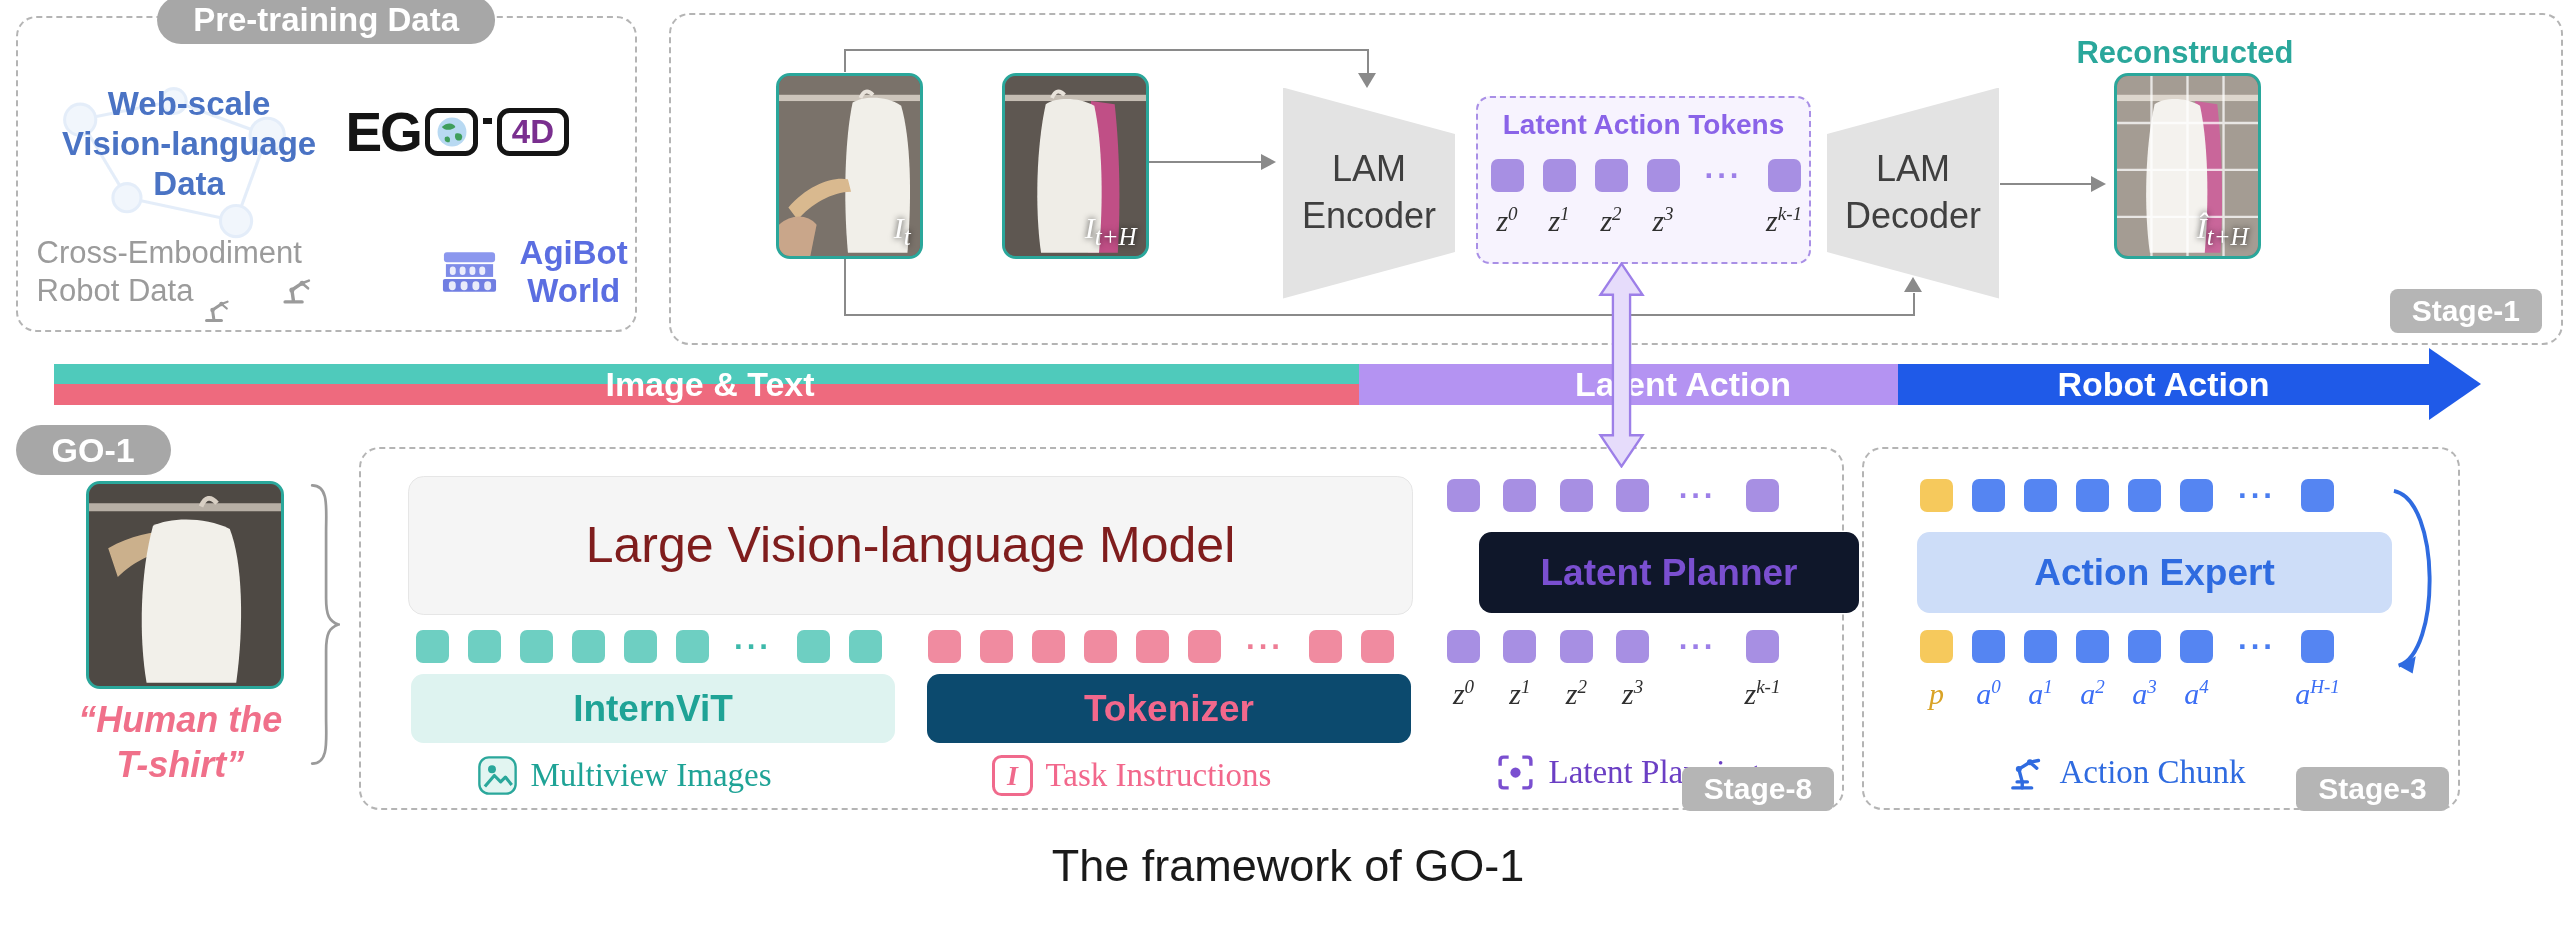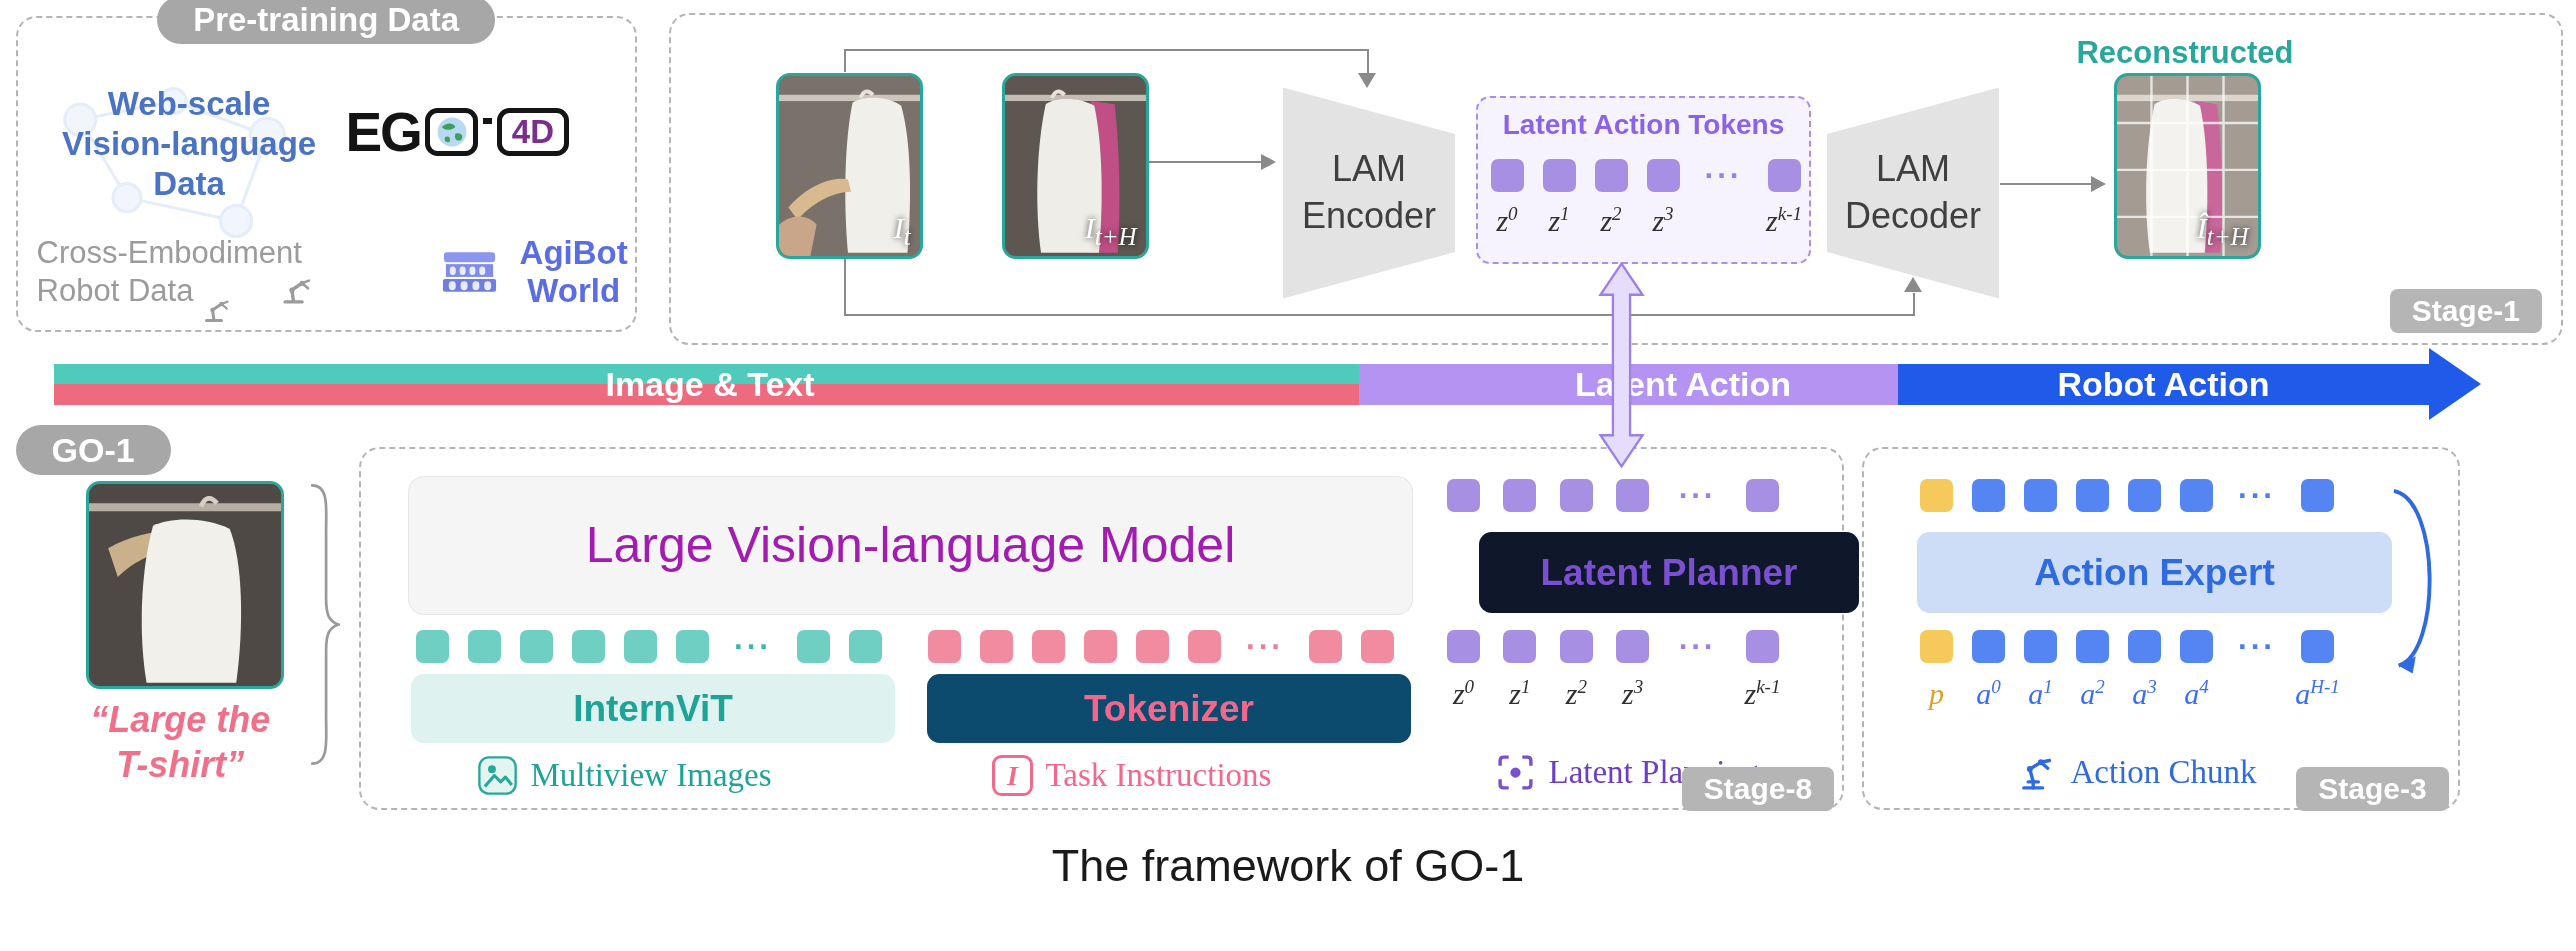--- a/index.html
+++ b/index.html
@@ -41,21 +41,21 @@
   .ah-up{border-left:9.4px solid transparent;border-right:9.4px solid transparent;border-bottom:15.6px solid #8a8a8a;}
   
   .latbox{position:absolute;left:805px;top:81px;width:331px;height:164px;border:2.3px dashed #a98fe6;border-radius:14px;background:#f7f3fe;}
   .latbox-title{position:absolute;left:0;top:11px;width:100%;text-align:center;font-size:28px;font-weight:bold;color:#8a63e8;}
   
   .flowbar{position:absolute;left:47px;top:364px;width:2432px;height:41px;z-index:1;}
   .seg{position:absolute;top:0;height:41px;}
   .seg-label{position:absolute;left:0;top:0;width:100%;height:41px;display:flex;align-items:center;justify-content:center;color:#fff;font-weight:bold;font-size:34px;}
   .half{position:absolute;left:0;width:100%;height:20.3px;}
   
-  .lvm{position:absolute;left:47px;top:26.6px;width:1003px;height:137px;background:#f5f5f5;border:1.6px solid #e6e6e6;border-radius:15.6px;display:flex;align-items:center;justify-content:center;font-size:50px;color:#a21caf;}
+  .lvm{position:absolute;left:47px;top:26.6px;width:1003px;height:137px;background:#f5f5f5;border:1.6px solid #e6e6e6;border-radius:15.6px;display:flex;align-items:center;justify-content:center;font-size:50px;color:#7f1d1d;}
   .subbox{position:absolute;height:69px;border-radius:12.5px;display:flex;align-items:center;justify-content:center;font-size:37px;font-weight:bold;}
   .teal-box{background:#def3f0;color:#1fa396;}
   .pink-box{background:#0c4a6e;color:#f2688c;}
   .purple-box{background:#0f172a;color:#7a4fd0;margin-left:40px;}
   .blue-box{background:#cdddf8;color:#2f6be0;}
   .capitem{position:absolute;display:flex;align-items:center;gap:12.5px;}
   .captext{font-family:"Liberation Serif",serif;font-size:33px;white-space:nowrap;}
   .c-teal2{color:#1fa396;} .c-pink2{color:#f2688c;} .c-purple2{color:#6b3fc4;} .c-blue2{color:#2f6be0;}
   .icon52{width:41px;height:41px;flex:0 0 auto;display:inline-flex;}
   .icon52 svg{width:100%;height:100%;}
@@ -286,21 +286,21 @@
   <div class="photo" style="left:86px;top:481px;width:192px;height:202px;">
     <svg viewBox="0 0 120 126" preserveAspectRatio="none">
       <rect width="120" height="126" fill="#4e4944"></rect>
       <rect y="12" width="120" height="5" fill="#b7afa5"></rect>
       <path d="M70 14 q4 -9 10 -2" stroke="#d8cfc4" stroke-width="3" fill="none"></path>
       <path d="M12 40 C30 30 48 28 60 30 L58 40 C44 40 28 48 18 58 Z" fill="#cbb08c"></path>
       <path d="M40 26 C32 55 31 95 36 124 L92 124 C97 88 96 48 88 28 C72 20 50 21 40 26 Z" fill="#f2f0ea"></path>
     </svg>
   </div>
 
-  <div class="instruction" style="white-space: pre-line;">“Large the
+  <div class="instruction" style="white-space: pre-line;">“Human the
 T-shirt”</div>
 
   <svg class="absvg" style="left:306px;top:481px;width:34px;height:287px;" viewBox="0 0 44 368">
     <path d="M8 4 C30 4 26 34 26 64 L26 150 C26 172 30 180 42 184 C30 188 26 196 26 218 L26 304 C26 334 30 364 8 364" stroke="#9a9a9a" stroke-width="3.5" fill="none" stroke-linecap="round"></path>
   </svg>
 
   <div class="dashed-box" style="left:359px;top:447px;width:1481px;height:359px;">
     <div class="lvm">
       <span>Large Vision-language Model</span>
     </div>
@@ -466,21 +466,21 @@
           <span>a</span>
           <sub>4</sub>
         </span>
       <span class="lab-sp"></span>
       <span class="lab alab">
           <span>a</span>
           <sub>H-1</sub>
         </span>
     </div>
 
-    <div class="capitem" style="left:153px;top:303px;text-align:right;">
+    <div class="capitem" style="left:142px;top:303px;text-align:right;">
       <span class="icon52">
         <svg viewBox="0 0 48 48" fill="none" stroke="#2f6be0" stroke-width="4" stroke-linecap="round" stroke-linejoin="round">
           <path d="M8 42 H30"></path>
             <path d="M19 42 V35"></path>
             <path d="M13 35 h12"></path>
           <path d="M19 35 L15 20 L28 12"></path>
           <circle cx="15" cy="20" r="3.5" fill="#2f6be0" stroke="none"></circle>
           <circle cx="28" cy="12" r="3.5" fill="#2f6be0" stroke="none"></circle>
           <path d="M28 12 l10 -2 M28 12 l8 7"></path>
         </svg>

